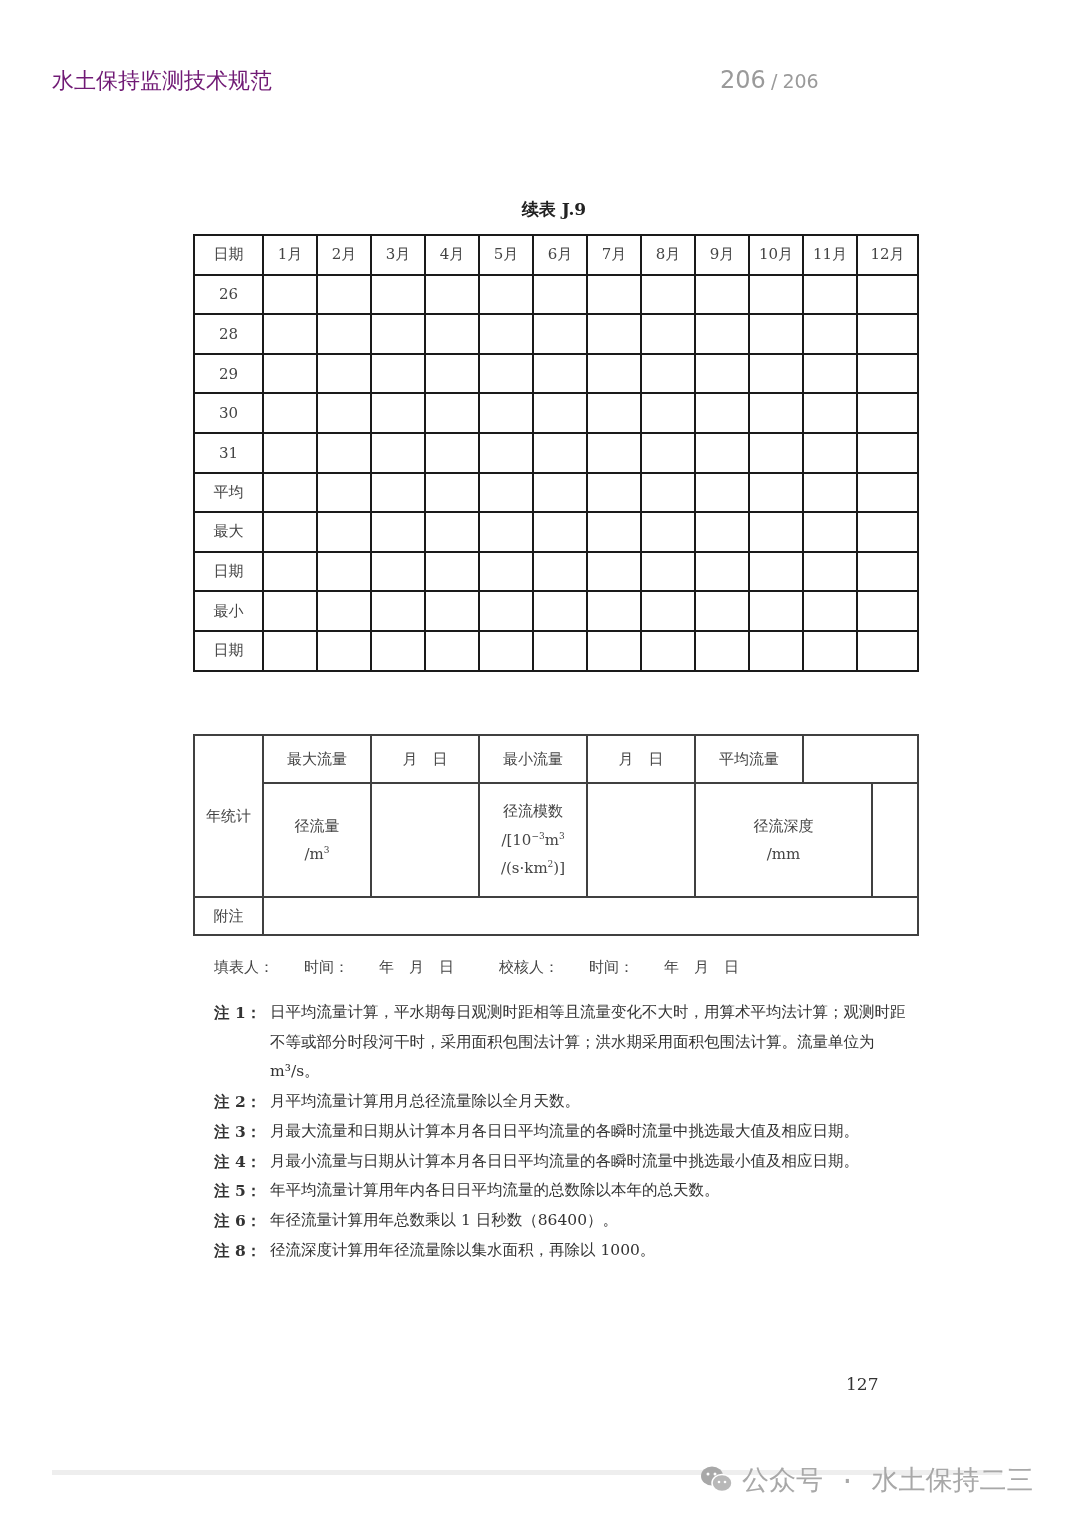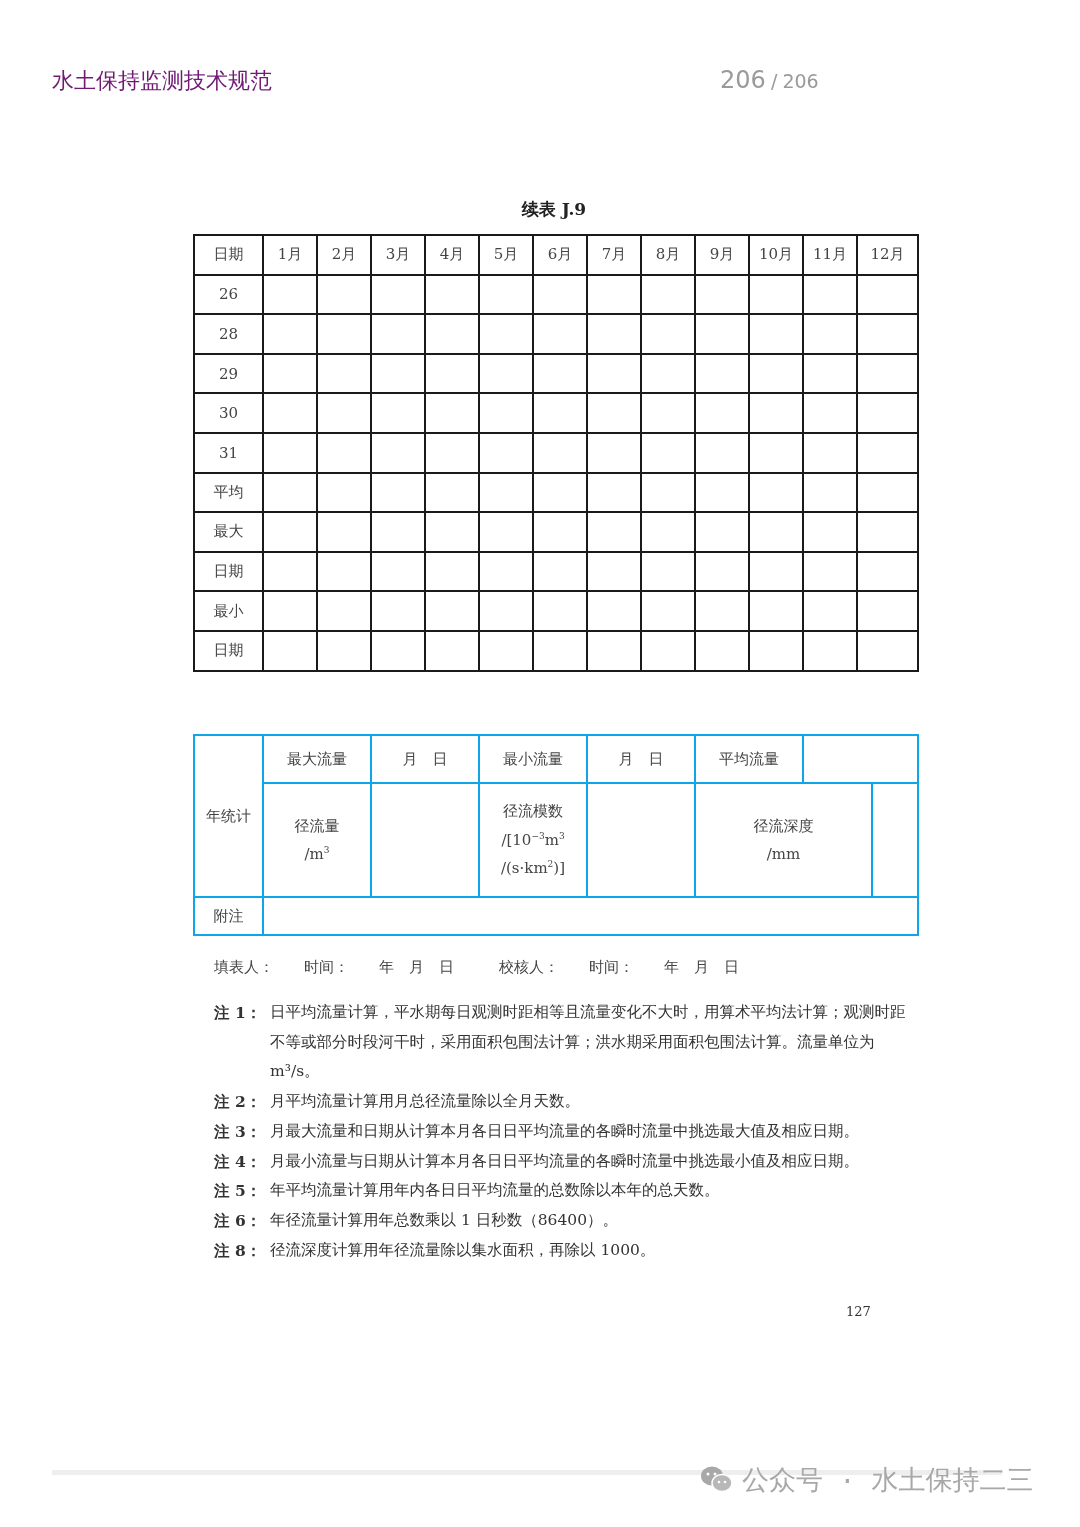--- a/index.html
+++ b/index.html
@@ -10,28 +10,28 @@
   .hdr-page { position:absolute; left:720px; top:66px; font-family:"DejaVu Sans", sans-serif;
               color:#9a9a9a; }
   .hdr-page .cur { font-size:24px; }
   .hdr-page .sep, .hdr-page .tot { font-size:19px; }
   .tbl-title { position:absolute; left:0; width:1108px; top:198px; text-align:center;
                font-size:17px; font-weight:bold; color:#222; }
   
   .grid { position:absolute; left:193px; top:234px; border-collapse:collapse; table-layout:fixed; }
   .grid td { border:2px solid #1a1a1a; text-align:center; font-size:15px; color:#444; padding:0; height:37.6px; }
   .stat { position:absolute; left:193px; top:734px; border-collapse:collapse; table-layout:fixed; }
-  .stat td { border:2px solid #0ea5e9; text-align:center; font-size:15px; color:#444; padding:0; line-height:1.9; }
+  .stat td { border:2px solid #404040; text-align:center; font-size:15px; color:#444; padding:0; line-height:1.9; }
   .sup { font-size:9px; vertical-align:super; }
   .signers { position:absolute; left:214px; top:958px; font-size:15px; color:#444; white-space:pre; }
   .notes { position:absolute; left:214px; top:998px; width:706px; font-size:15.5px; color:#333; line-height:29.7px; }
   .note { display:flex; }
   .note .lbl { font-weight:bold; white-space:nowrap; width:56px; flex:none; }
   .note .txt { flex:1; }
-  .pgnum { position:absolute; left:846px; top:1304px; font-size:13px; color:#333; }
+  .pgnum { position:absolute; left:846px; top:1374px; font-size:17px; color:#333; }
   .footer-line { position:absolute; left:52px; top:1470px; width:950px; height:5px; background:#eeeeee; }
   .wm { position:absolute; left:700px; top:1462px; display:flex; align-items:center;
         font-family:Liberation Mono, monospace; font-size:27px; color:#a8a8a8; }
   .wm svg { margin-right:8px; }
 </style>
 </head>
 <body>
 
 <div class="hdr-title">水土保持监测技术规范</div>
 <div class="hdr-page">

